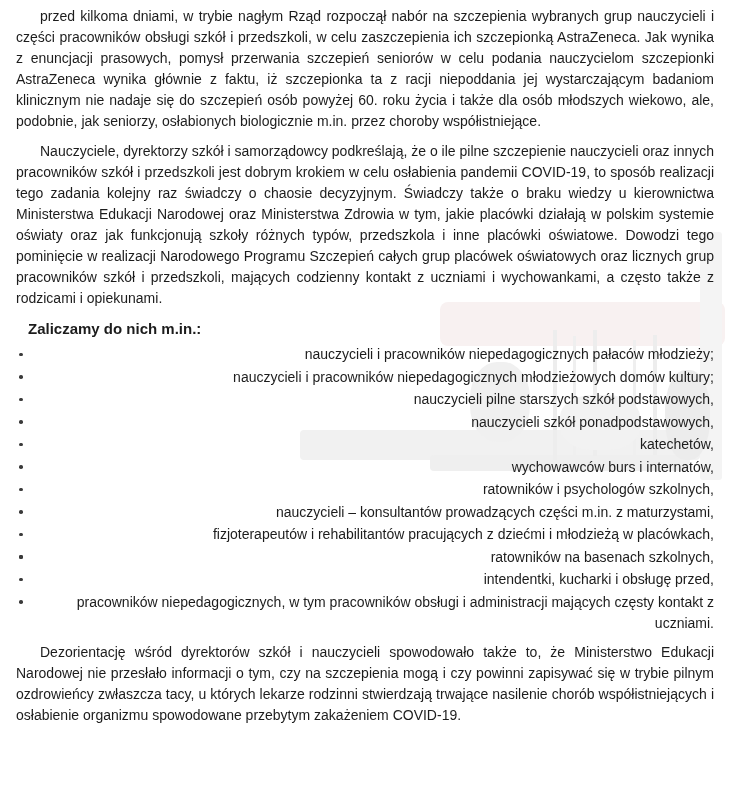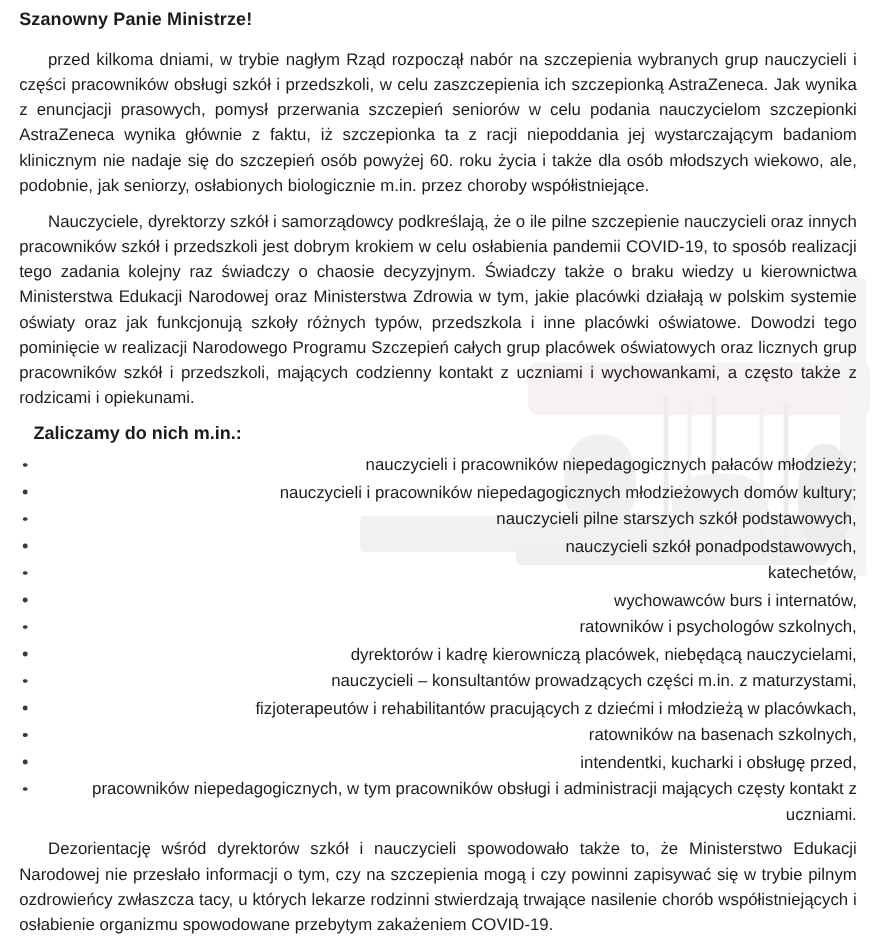--- a/index.html
+++ b/index.html
@@ -98,37 +98,35 @@
   <div class="wm wm-col-4"></div>
   <div class="wm wm-col-5"></div>
   <div class="wm wm-tall-column"></div>
   <div class="wm wm-blob-1"></div>
   <div class="wm wm-blob-2"></div>
   <div class="wm wm-blob-3"></div>
 </div>
 
 <div class="page">
 
-  <div class="salutation">Szanowny Panie Ministrze!</div>
 
   <p class="body-par">przed kilkoma dniami, w trybie nagłym Rząd rozpoczął nabór na szczepienia wybranych grup nauczycieli i części pracowników obsługi szkół i przedszkoli, w celu zaszczepienia ich szczepionką AstraZeneca. Jak wynika z enuncjacji prasowych, pomysł przerwania szczepień seniorów w celu podania nauczycielom szczepionki AstraZeneca wynika głównie z faktu, iż szczepionka ta z racji niepoddania jej wystarczającym badaniom klinicznym nie nadaje się do szczepień osób powyżej 60. roku życia i także dla osób młodszych wiekowo, ale, podobnie, jak seniorzy, osłabionych biologicznie m.in. przez choroby współistniejące.</p>
 
   <p class="body-par">Nauczyciele, dyrektorzy szkół i samorządowcy podkreślają, że o ile pilne szczepienie nauczycieli oraz innych pracowników szkół i przedszkoli jest dobrym krokiem w celu osłabienia pandemii COVID-19, to sposób realizacji tego zadania kolejny raz świadczy o chaosie decyzyjnym. Świadczy także o braku wiedzy u kierownictwa Ministerstwa Edukacji Narodowej oraz Ministerstwa Zdrowia w tym, jakie placówki działają w polskim systemie oświaty oraz jak funkcjonują szkoły różnych typów, przedszkola i inne placówki oświatowe. Dowodzi tego pominięcie w realizacji Narodowego Programu Szczepień całych grup placówek oświatowych oraz licznych grup pracowników szkół i przedszkoli, mających codzienny kontakt z uczniami i wychowankami, a często także z rodzicami i opiekunami.</p>
 
   <div class="list-heading">Zaliczamy do nich m.in.:</div>
 
   <ul class="bullet-list">
     <li><span class="bullet"></span><span>nauczycieli i pracowników niepedagogicznych pałaców młodzieży;</span></li>
     <li><span class="bullet"></span><span>nauczycieli i pracowników niepedagogicznych młodzieżowych domów kultury;</span></li>
     <li><span class="bullet"></span><span>nauczycieli pilne starszych szkół podstawowych,</span></li>
     <li><span class="bullet"></span><span>nauczycieli szkół ponadpodstawowych,</span></li>
     <li><span class="bullet"></span><span>katechetów,</span></li>
     <li><span class="bullet"></span><span>wychowawców burs i internatów,</span></li>
     <li><span class="bullet"></span><span>ratowników i psychologów szkolnych,</span></li>
-    <li><span class="bullet"></span><span>dyrektorów i kadrę kierowniczą placówek, niebędącą nauczycielami,</span></li>
     <li><span class="bullet"></span><span>nauczycieli – konsultantów prowadzących części m.in. z maturzystami,</span></li>
     <li><span class="bullet"></span><span>fizjoterapeutów i rehabilitantów pracujących z dziećmi i młodzieżą w placówkach,</span></li>
     <li><span class="bullet"></span></li>
     <li><span class="bullet"></span><span>ratowników na basenach szkolnych,</span></li>
     <li><span class="bullet"></span><span>intendentki, kucharki i obsługę przed,</span></li>
     <li><span class="bullet"></span><span>pracowników niepedagogicznych, w tym pracowników obsługi i administracji mających częsty kontakt z uczniami.</span></li>
   </ul>
 
   <p class="closing-par">Dezorientację wśród dyrektorów szkół i nauczycieli spowodowało także to, że Ministerstwo Edukacji Narodowej nie przesłało informacji o tym, czy na szczepienia mogą i czy powinni zapisywać się w trybie pilnym ozdrowieńcy zwłaszcza tacy, u których lekarze rodzinni stwierdzają trwające nasilenie chorób współistniejących i osłabienie organizmu spowodowane przebytym zakażeniem COVID-19.</p>
 

